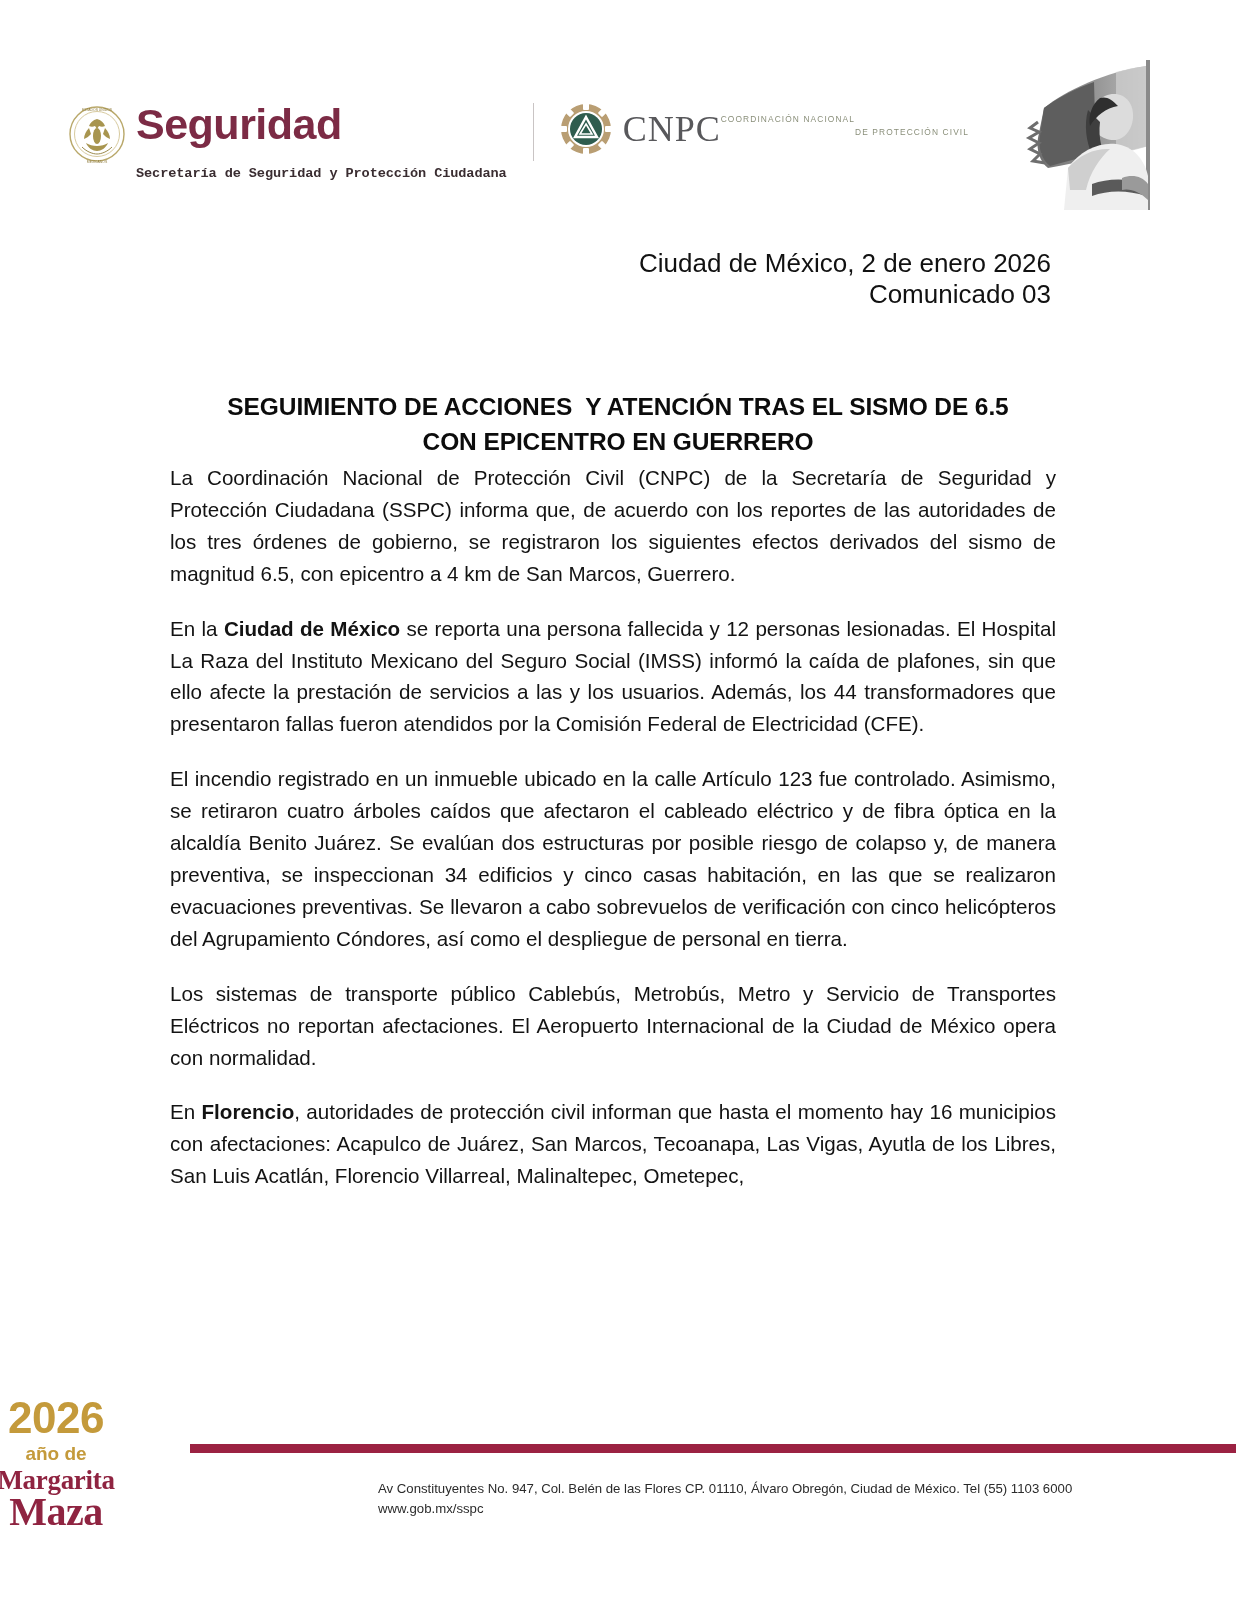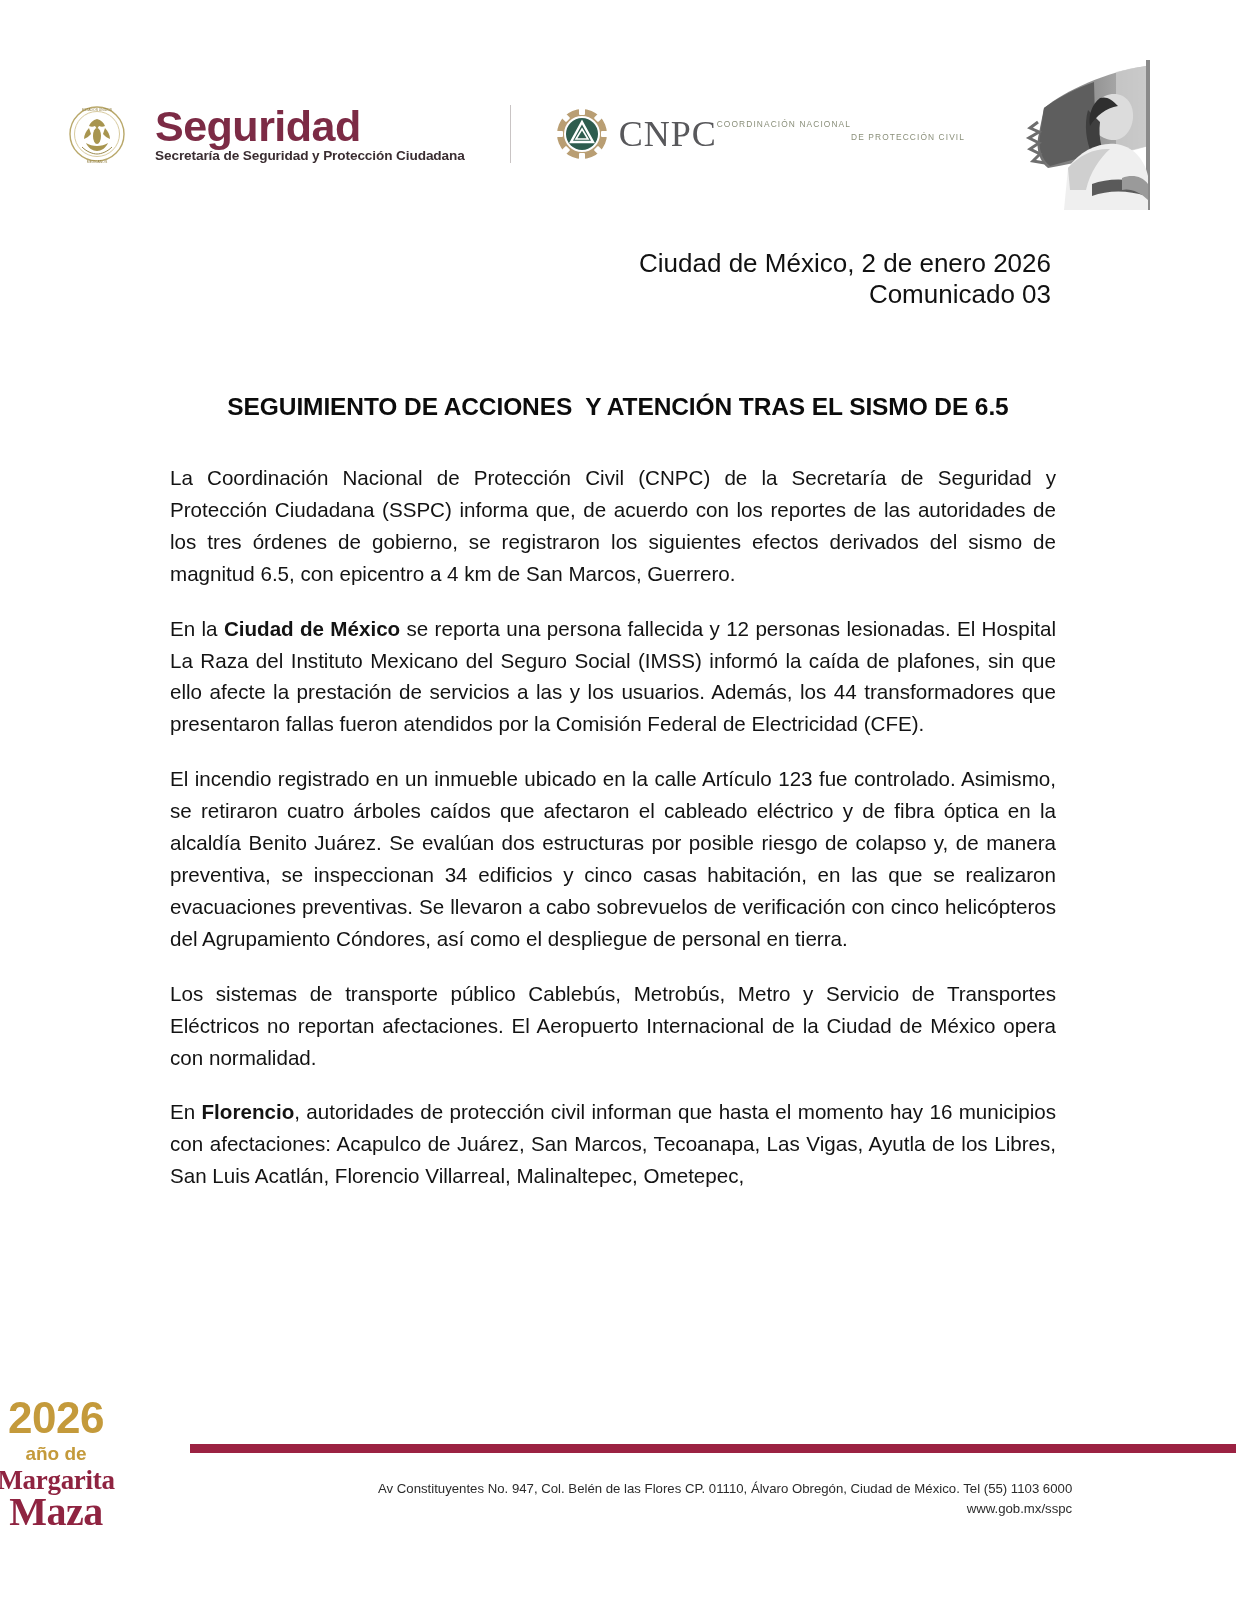--- a/index.html
+++ b/index.html
@@ -21,22 +21,21 @@
     position: absolute;
     top: 0; left: 0;
     width: 1236px;
     height: 235px;
   }
   .logo-row {
     position: absolute;
     left: 68px;
     top: 103px;
     display: flex;
-    align-items: center;
-    gap: 19px;
+    align-items: flex-start;
   }
   .eagle {
     width: 58px;
     height: 62px;
     margin-right: 10px;
     flex: none;
   }
   .seguridad-block {
     display: flex;
     flex-direction: column;
@@ -44,26 +43,26 @@
   }
   .seguridad-word {
     font-family: "Liberation Sans", sans-serif;
     font-size: 43px;
     font-weight: bold;
     color: #7c2b45;
     letter-spacing: -0.5px;
     line-height: 1.0;
   }
   .seguridad-sub {
-    font-family: Liberation Sans, sans-serif;
+    font-family: Liberation Mono, monospace;
     font-size: 13.6px;
     font-weight: bold;
     color: #3a2d31;
     letter-spacing: -0.1px;
-    margin-top: 0;
+    margin-top: 20px;
   }
   .divider-vert {
     width: 1px;
     height: 58px;
     background: #c9c4c4;
     margin: 0 26px 0 26px;
   }
   .cnpc-block {
     display: flex;
     align-items: center;
@@ -209,21 +208,20 @@
     position: absolute;
     left: 378px;
     top: 93px;
     font-size: 13.2px;
     color: #2b2b2b;
     line-height: 1.55;
   }
   .footer-url {
     font-size: 13.2px;
     color: #2b2b2b;
-    text-align: right;
   }
 </style>
 </head>
 <body>
 
 <div class="header">
 
   <div class="logo-row">
 
     <svg class="eagle" viewBox="0 0 58 62">
@@ -306,21 +304,21 @@
       <path d="M126 128 C136 124 146 126 152 134 L152 150 C144 142 134 138 126 140 Z" fill="#9a9a9a"></path>
     </g>
   </svg>
 </div>
 
 <div class="meta">
   <div class="meta-line">Ciudad de México, 2 de enero 2026</div>
   <div class="meta-line second">Comunicado 03</div>
 </div>
 
-<h1 class="doc-title"><span>SEGUIMIENTO DE ACCIONES  Y ATENCIÓN TRAS EL SISMO DE 6.5</span><br></h1>
+<h1 class="doc-title"><span>SEGUIMIENTO DE ACCIONES  Y ATENCIÓN TRAS EL SISMO DE 6.5</span><br><span>CON EPICENTRO EN GUERRERO</span></h1>
 
 <div class="body-text">
 
   <p class="para">La Coordinación Nacional de Protección Civil (CNPC) de la Secretaría de Seguridad y Protección Ciudadana (SSPC) informa que, de acuerdo con los reportes de las autoridades de los tres órdenes de gobierno, se registraron los siguientes efectos derivados del sismo de magnitud 6.5, con epicentro a 4 km de San Marcos, Guerrero.</p>
 
   <p class="para"><span>En la </span><b>Ciudad de México</b><span> se reporta una persona fallecida y 12 personas lesionadas. El Hospital La Raza del Instituto Mexicano del Seguro Social (IMSS) informó la caída de plafones, sin que ello afecte la prestación de servicios a las y los usuarios. Además, los 44 transformadores que presentaron fallas fueron atendidos por la Comisión Federal de Electricidad (CFE).</span></p>
 
   <p class="para">El incendio registrado en un inmueble ubicado en la calle Artículo 123 fue controlado. Asimismo, se retiraron cuatro árboles caídos que afectaron el cableado eléctrico y de fibra óptica en la alcaldía Benito Juárez. Se evalúan dos estructuras por posible riesgo de colapso y, de manera preventiva, se inspeccionan 34 edificios y cinco casas habitación, en las que se realizaron evacuaciones preventivas. Se llevaron a cabo sobrevuelos de verificación con cinco helicópteros del Agrupamiento Cóndores, así como el despliegue de personal en tierra.</p>
 
   <p class="para">Los sistemas de transporte público Cablebús, Metrobús, Metro y Servicio de Transportes Eléctricos no reportan afectaciones. El Aeropuerto Internacional de la Ciudad de México opera con normalidad.</p>

